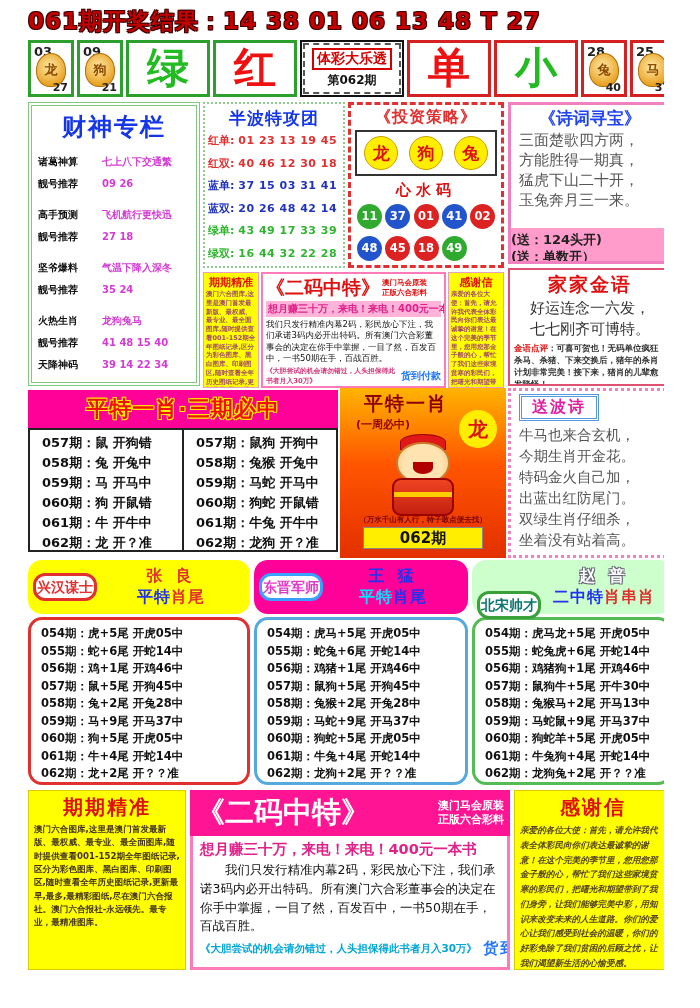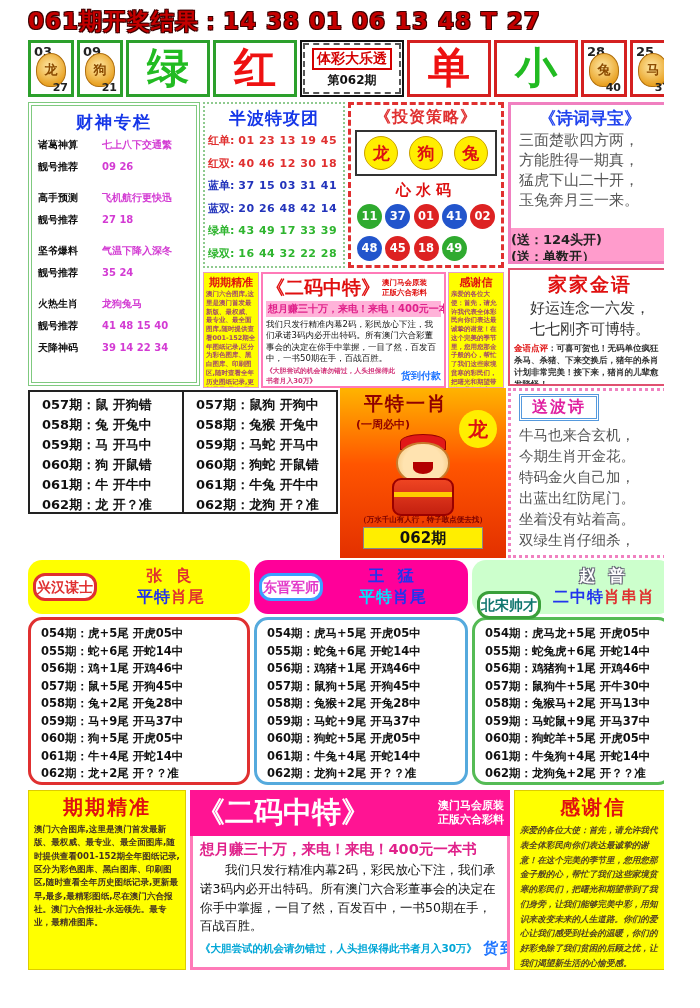--- a/index.html
+++ b/index.html
@@ -22,21 +22,21 @@
   .blob{position:absolute;left:50%;top:52%;transform:translate(-50%,-50%);width:28px;height:32px;
         border-radius:50% 50% 45% 45%;background:radial-gradient(circle at 45% 40%,#ffe9a8,#e8a020 75%);
         border:1px solid #b07010;text-align:center;}
   .blob i{font-style:normal;font-size:13px;font-weight:bold;color:#8a4a00;line-height:32px;}
   .zc .ch{display:block;text-align:center;font-size:42px;line-height:50px;font-weight:bold;}
   .brand{font-size:14px;font-weight:bold;color:#d40000;border:2px solid #d40000;padding:0 3px;}
   .issue{font-size:12px;font-weight:bold;color:#111;}
   
   .caishen{position:absolute;left:28px;top:102px;width:172px;height:284px;box-sizing:border-box;
            border:4px double #7fc97f;background:#fff;padding:5px 6px;}
-  .cs-title{text-align:center;font-size:17px;font-weight:bold;color:#1536e8;letter-spacing:2px;}
+  .cs-title{text-align:center;font-size:24px;font-weight:bold;color:#1536e8;letter-spacing:2px;margin-bottom:8px;}
   .cs-row{display:flex;font-size:10px;line-height:22px;white-space:nowrap;}
   .cs-row.gap{margin-top:9px;}
   .cs-l{font-weight:bold;color:#111;width:64px;flex:0 0 auto;}
   .cs-v{color:#d33bd3;font-weight:bold;}
   
   .banbo{position:absolute;left:203px;top:102px;width:142px;height:166px;box-sizing:border-box;
          border:2px dotted #8fca8f;background:#fff;padding:3px 3px;}
   .bb-title{text-align:center;font-size:17px;font-weight:bold;color:#1536e8;letter-spacing:1px;}
   .bb-row{font-size:11px;font-weight:bold;line-height:22.5px;white-space:nowrap;}
   .bb-row .n{font-weight:bold;letter-spacing:0.5px;}
@@ -326,20 +326,21 @@
   <div class="jiajia">
     <div class="jj-title">家家金语</div>
     <div class="jj-line">好运连念一六发，</div>
     <div class="jj-line">七七刚齐可博特。</div>
     <div class="jj-comment">
       <span class="lbl">金语点评</span><span>：可喜可贺也！无码单位疯狂杀马、杀猪、下来交换后，猪年的杀肖计划非常完美！接下来，猪肖的儿辈愈发降怪！</span>
     </div>
   </div>
 
   <div class="pingte">
+    <div class="pt-head">平特一肖·三期必中</div>
     <div class="pt-body">
       <div class="pt-col">
         <div class="pt-row">057期：鼠 开狗错</div>
         <div class="pt-row">058期：兔 开兔中</div>
         <div class="pt-row">059期：马 开马中</div>
         <div class="pt-row">060期：狗 开鼠错</div>
         <div class="pt-row">061期：牛 开牛中</div>
         <div class="pt-row">062期：龙 开？准</div>
       </div>
       <div class="pt-col sep">
@@ -370,22 +371,22 @@
 
   <div class="songbo">
     <div class="sb-titlewrap">
       <span class="sb-title">送波诗</span>
     </div>
     <div class="sb-lines">
       <div class="sb-line">牛马也来合玄机，</div>
       <div class="sb-line">今期生肖开金花。</div>
       <div class="sb-line">特码金火自己加，</div>
       <div class="sb-line">出蓝出红防尾门。</div>
+      <div class="sb-line">双绿生肖仔细杀，</div>
       <div class="sb-line">坐着没有站着高。</div>
-      <div class="sb-line">双绿生肖仔细杀，</div>
     </div>
   </div>
 
   <div class="exp exp1">
     <div class="exp-head">
       <div class="exp-pill">兴汉谋士</div>
       <div class="exp-right">
         <div class="exp-name">张 良</div>
         <div class="exp-cats"><span class="c1">平特</span><span class="c2">肖尾</span></div>
       </div>

